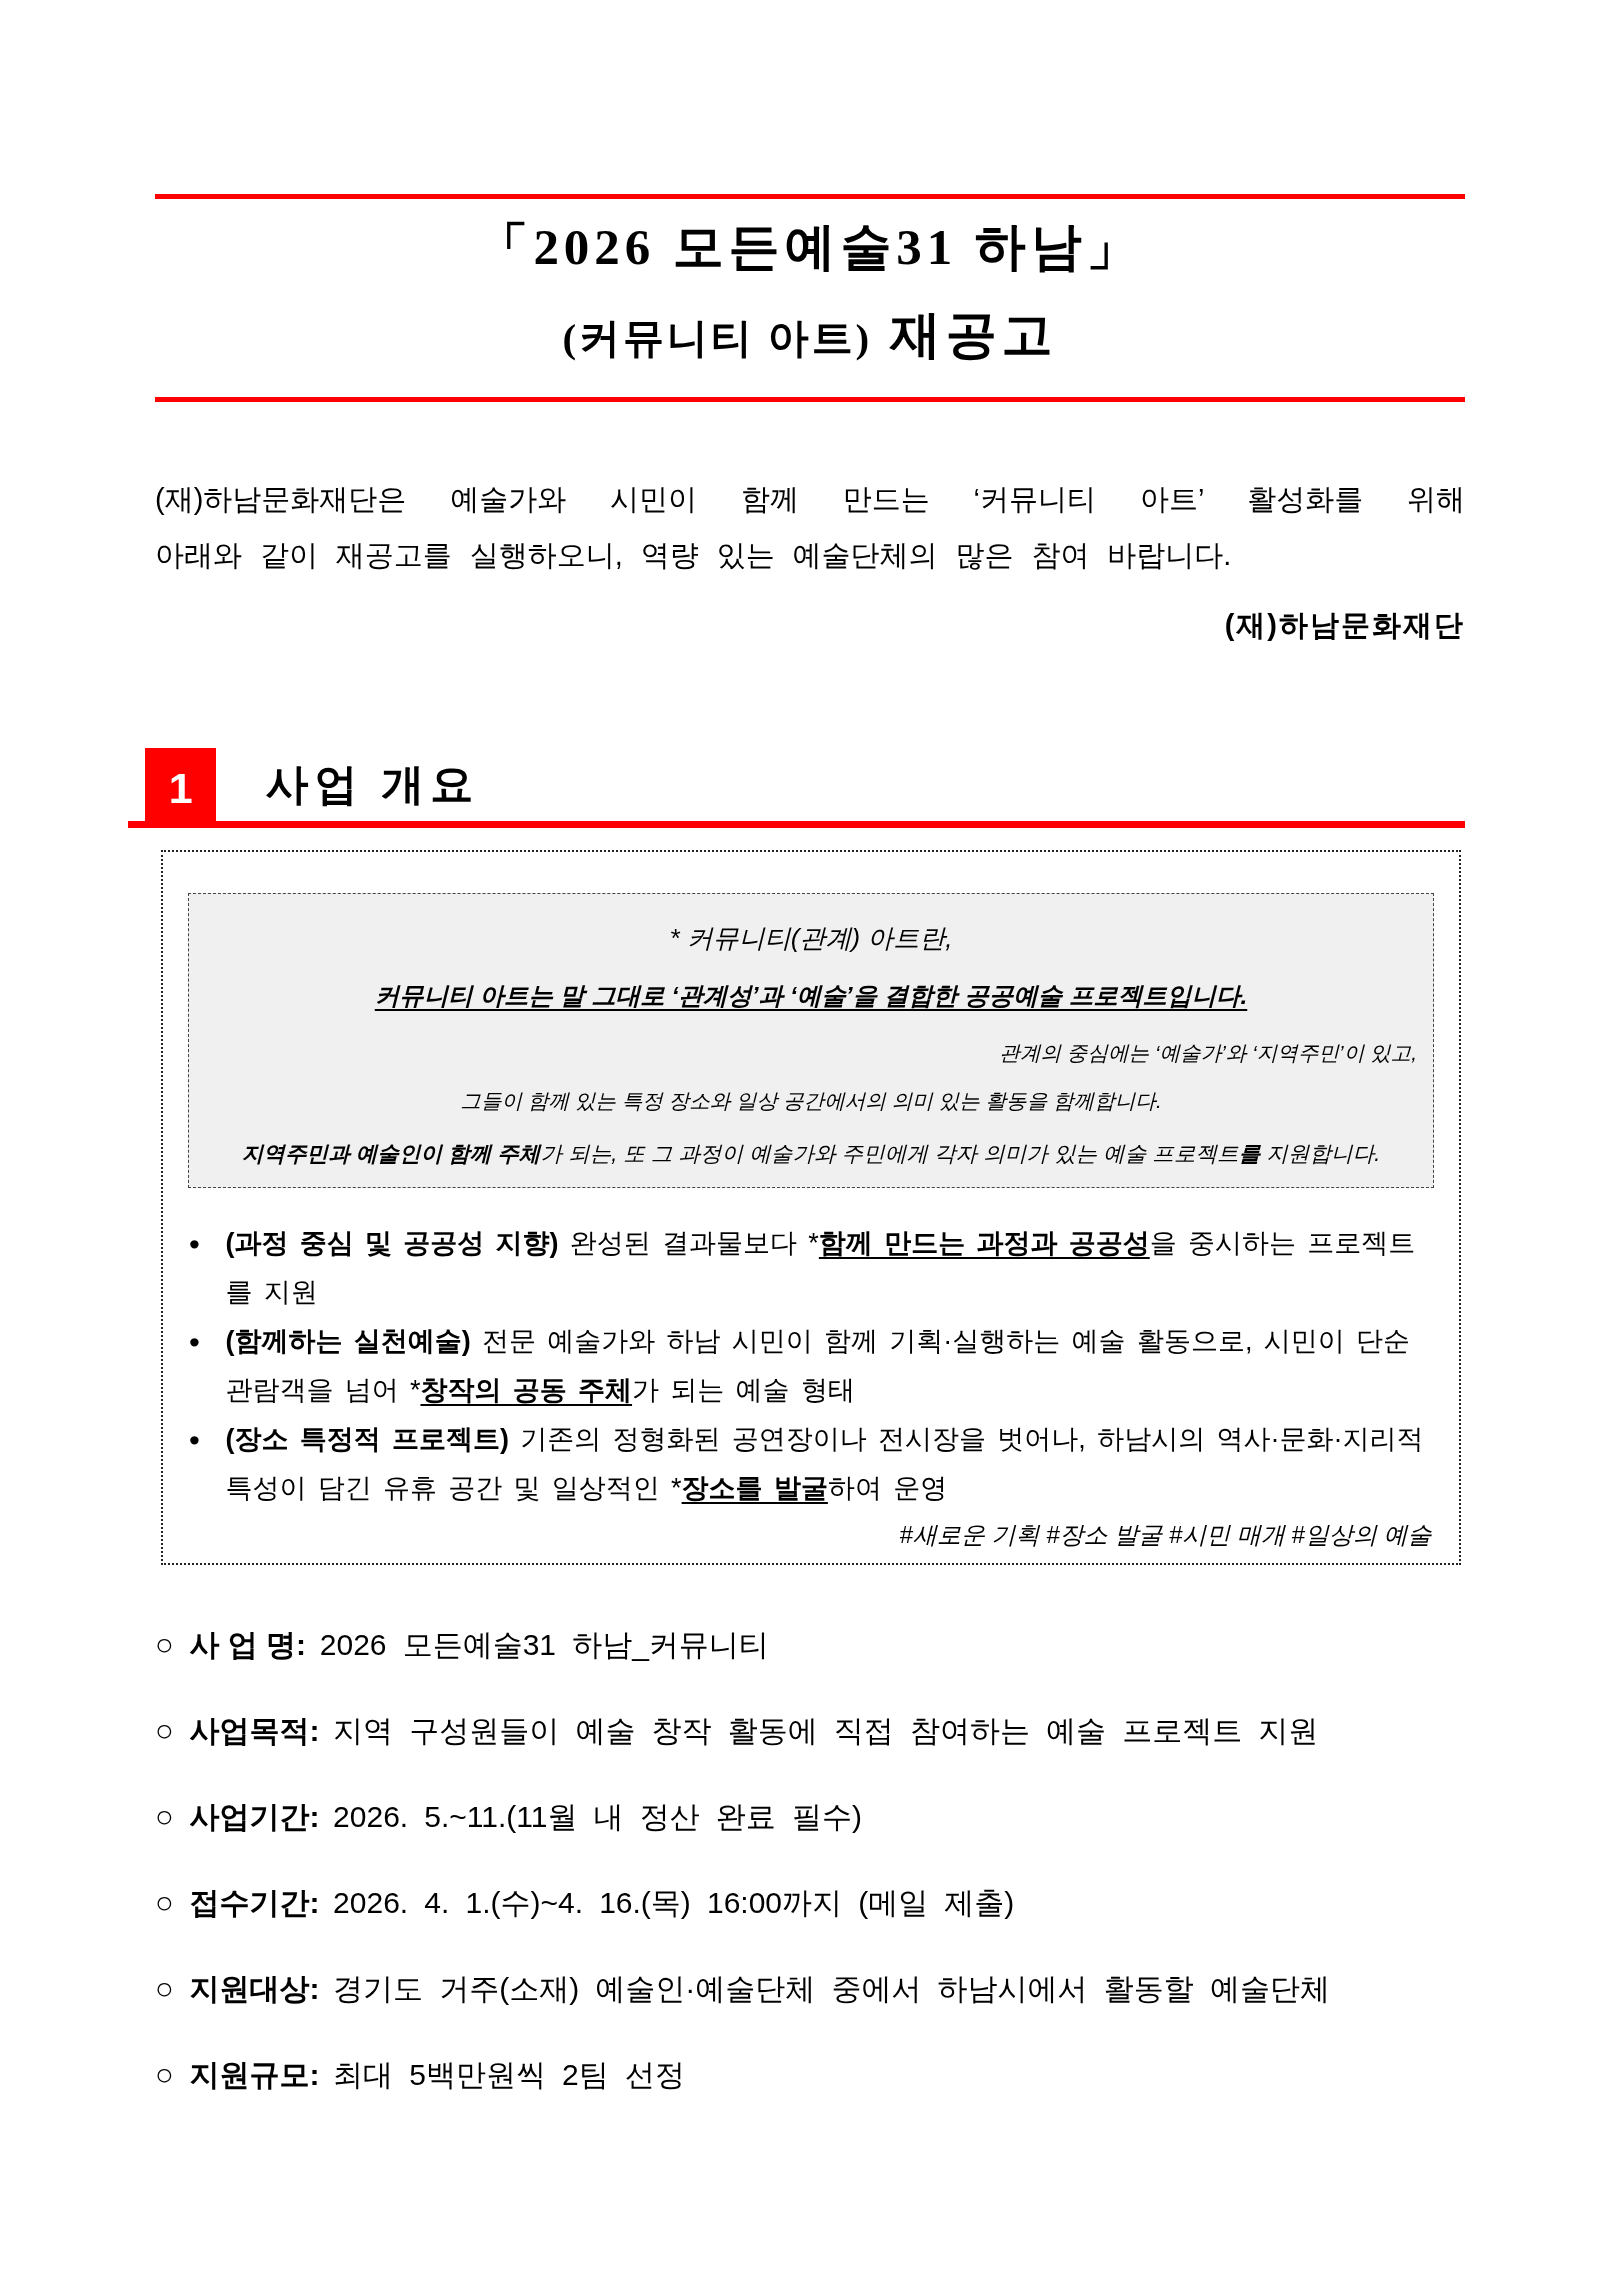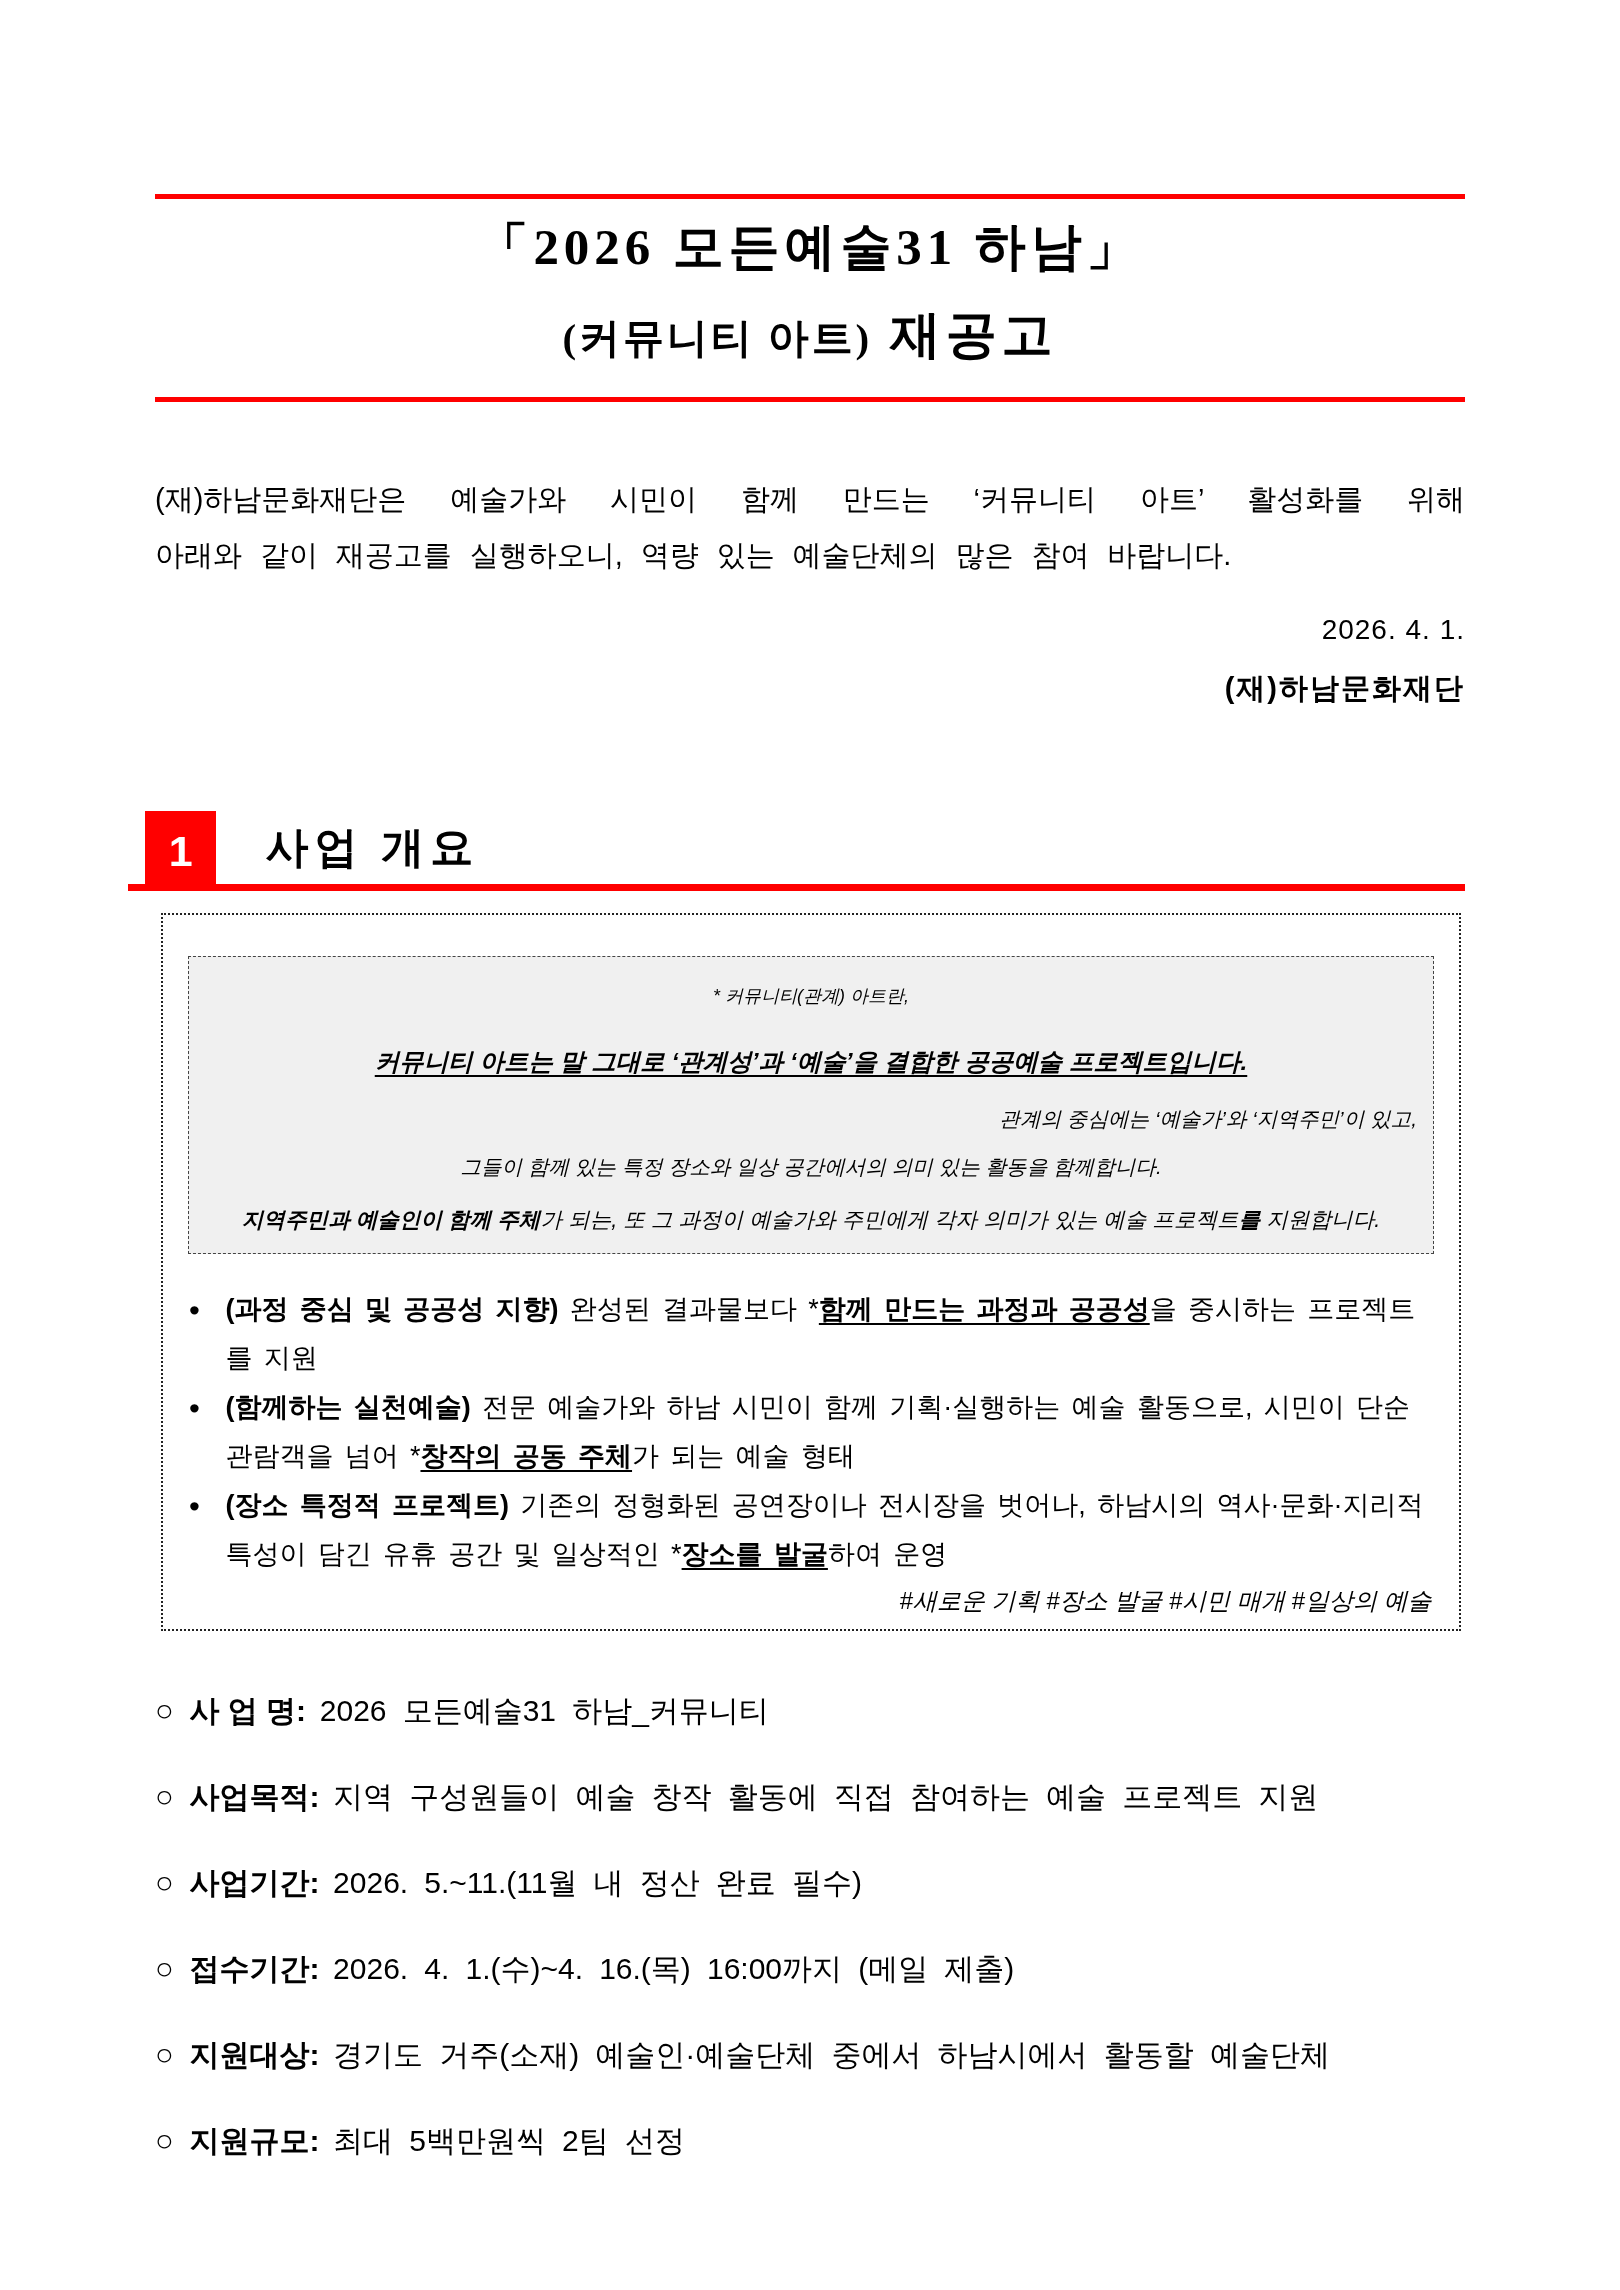--- a/index.html
+++ b/index.html
@@ -28,21 +28,21 @@
   .org-line{margin-top:23.5px;text-align:right;font-size:29px;font-weight:700;letter-spacing:2px;}
 
   .section-header{position:relative;margin-top:102px;margin-left:-27.4px;height:80px;}
   .section-rule{position:absolute;left:0;right:0;bottom:0;height:6.9px;background:#ff0000;}
   .section-badge{position:absolute;left:17.6px;top:0;width:71px;height:80px;background:#ff0000;color:#ffffff;
     font-size:43px;font-weight:700;display:flex;align-items:center;justify-content:center;}
   .section-title{position:absolute;left:138px;top:7.8px;font-size:43px;font-weight:800;letter-spacing:5.9px;}
 
   .info-box{margin-top:21.6px;margin-left:5.9px;margin-right:3.9px;border:2px dotted #222;padding:41px 25.5px 11.8px;}
   .info-inner{background:#f0f0f0;border:1px dashed #444;text-align:center;font-style:italic;padding:27.4px 15.7px 19.6px;}
-  .ib-headline{font-size:18px;margin-bottom:37px;}
+  .ib-headline{font-size:26px;margin-bottom:23px;}
   .ib-tagline{font-size:24.5px;font-weight:700;text-decoration:underline;text-underline-offset:4.9px;margin-bottom:27.4px;}
   .ib-line3{font-size:20.6px;margin-bottom:19.6px;text-align:right;}
   .ib-line4{font-size:20.6px;margin-bottom:23.5px;}
   .ib-line5{font-size:21.6px;}
 
   .bullets{margin-top:31px;font-size:27px;line-height:49px;}
   .bullet{display:flex;}
   .bullet-marker{width:37px;font-size:19.6px;line-height:49px;flex:none;}
   .bullet-text{flex:1;word-spacing:0.14em;}
   .b{font-weight:700;}
@@ -69,21 +69,20 @@
       <div class="title-line2"><span class="t2-small">(커뮤니티 아트)</span><span class="t2-large"> 재공고</span></div>
     </div>
 
     <div class="rule"></div>
 
     <div class="intro">
       <div class="intro-l1">(재)하남문화재단은 예술가와 시민이 함께 만드는 ‘커뮤니티 아트’ 활성화를 위해</div>
       <div class="intro-l2">아래와 같이 재공고를 실행하오니, 역량 있는 예술단체의 많은 참여 바랍니다.</div>
     </div>
 
-    <div class="date-line">2026. 4. 1.</div>
     <div class="org-line">(재)하남문화재단</div>
 
     <div class="section-header">
       <div class="section-rule"></div>
       <div class="section-badge">1</div>
       <div class="section-title">사업 개요</div>
     </div>
 
     <div class="info-box">
 

